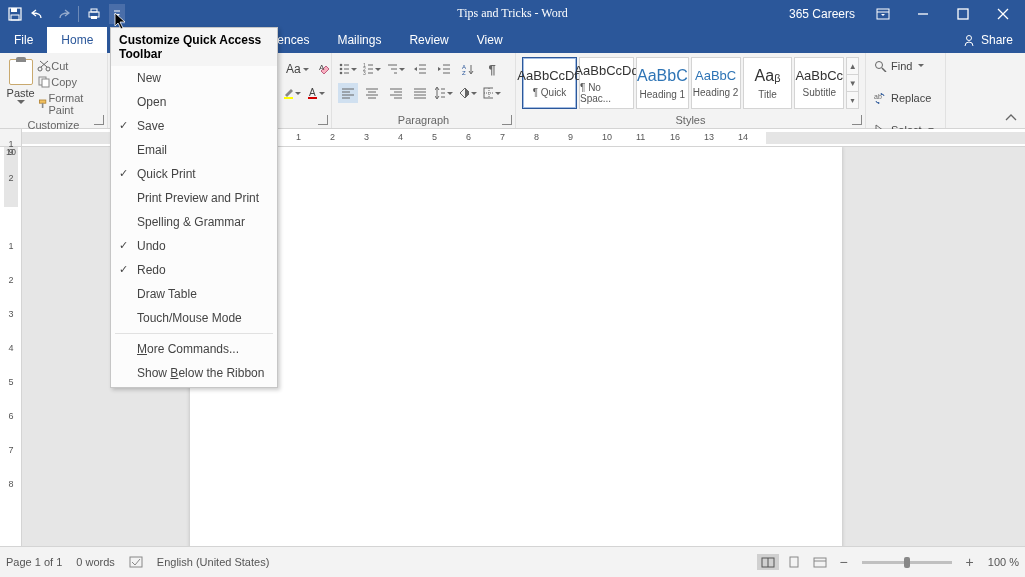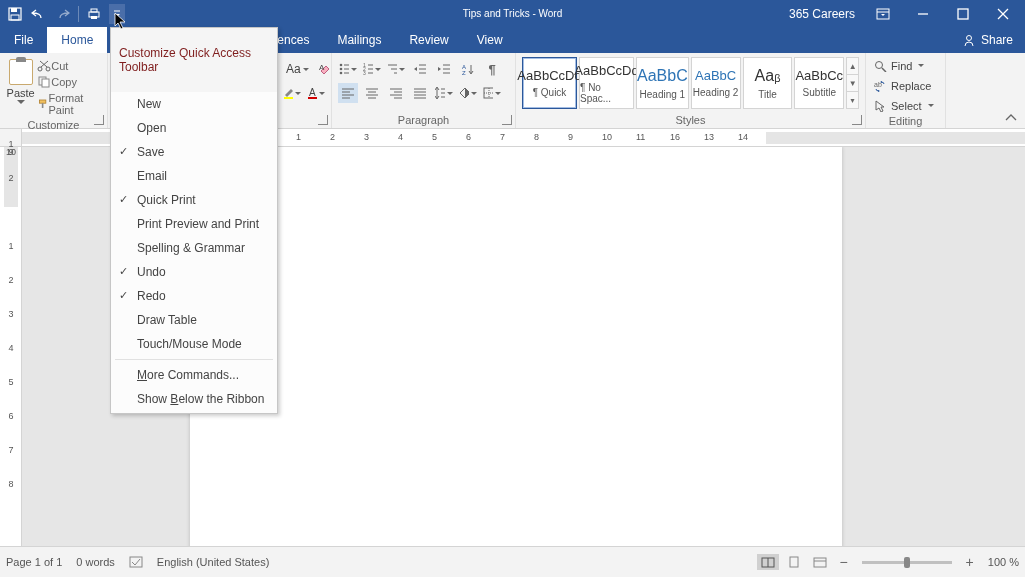--- a/index.html
+++ b/index.html
@@ -5,21 +5,21 @@
 * { margin: 0; padding: 0; box-sizing: border-box; font-family: "Segoe UI", Arial, sans-serif; }
 body { width: 1025px; height: 577px; overflow: hidden; background: #fff; font-size: 12px; color: #444; position: relative; }
 
 
 .titlebar { height: 27px; background: #2b579a; display: flex; align-items: center; color: #fff; position: relative; }
 .qat { display: flex; align-items: center; gap: 6px; padding: 0 6px; }
 .qat-icon { width: 18px; height: 18px; display: flex; align-items: center; justify-content: center; cursor: pointer; }
 .qat-sep { width: 1px; height: 16px; background: rgba(255,255,255,.3); }
 .qat-dd { width: 16px; height: 20px; background: #4a6ea9; display: flex; align-items: center; justify-content: center; cursor: pointer; position: relative; }
 .cursor-arrow { position: absolute; top: 12px; left: 114px; z-index: 1001; pointer-events:none;}
-.title-center { position: absolute; left: 50%; transform: translateX(-50%); font-size: 10px; }
+.title-center { position: absolute; left: 50%; transform: translateX(-50%); font-size: 12px; font-family: Liberation Serif, serif; }
 .title-right { margin-left: auto; display: flex; align-items: center; gap: 4px; padding-right: 4px; }
 .title-right .t-txt { font-size: 12px; margin-right: 6px; }
 .win-btn { width: 36px; height: 27px; display: flex; align-items: center; justify-content: center; cursor: pointer; }
 
 
 .ribbon-tabs { height: 26px; background: #2b579a; display: flex; align-items: stretch; color: #fff; font-size: 12px; }
 .rtab { padding: 0 14px; display: flex; align-items: center; cursor: pointer; }
 .rtab.file { background: #2b579a; }
 .rtab.active { background: #fff; color: #2b579a; }
 .tellme { display: flex; align-items: center; gap: 6px; color: #c9d5e8; margin-left: 8px; }
@@ -56,41 +56,41 @@
 .style-item { width: 55px; height: 52px; border: 1px solid #d4d4d4; background: #fff; display: flex; flex-direction: column; align-items: center; justify-content: center; cursor: pointer; font-size: 10px; }
 .style-item.sel { border: 1px solid #2b579a; box-shadow: inset 0 0 0 1px #a3bde3; }
 .style-prev { font-size: 13px; color: #333; }
 .style-prev.blue { color: #2e74b5; }
 .style-prev.big { font-size: 16px; }
 .style-name { font-size: 10px; color: #555; margin-top: 4px; }
 .gallery-more { width: 14px; height: 52px; border: 1px solid #d4d4d4; background: #f8f8f8; display: flex; flex-direction: column; }
 .gallery-more div { flex: 1; display: flex; align-items: center; justify-content: center; cursor: pointer; border-bottom: 1px solid #d4d4d4; font-size: 8px; color: #666; }
 .gallery-more div:last-child { border-bottom: none; }
 
-.edit-list { display: flex; flex-direction: column; gap: 6px; font-size: 11px; padding-top: 2px; }
+.edit-list { display: flex; flex-direction: column; gap: 18px; font-size: 11px; padding-top: 2px; }
 .edit-list div { display: flex; align-items: center; gap: 4px; cursor: pointer; padding: 1px 2px; white-space: nowrap;}
 .collapse-btn { position: absolute; right: 8px; bottom: 6px; cursor: pointer; color: #666; }
 
 
 .ruler-h { height: 18px; background: #fff; border-bottom: 1px solid #d4d4d4; position: relative; margin-left: 22px; }
 .ruler-corner { position: absolute; left: 0; top: 129px; width: 22px; height: 18px; background: #f3f3f3; border-right: 1px solid #d4d4d4; border-bottom: 1px solid #d4d4d4; }
 .ruler-track { position: absolute; left: 168px; right: 0; top: 3px; height: 12px; background: #fff; font-size: 9px; color: #555; }
 .ruler-tick { position: absolute; top: 0; }
 .ruler-grey { position: absolute; top:3px; height:12px; background:#e5e5e5; }
 
 
 .doc-area { position: absolute; left: 22px; right: 0; top: 147px; bottom: 20px; background: #e6e6e6; overflow: hidden; }
 .ruler-v { position: absolute; left: 0; top: 147px; bottom: 20px; width: 22px; background: #fff; border-right: 1px solid #d4d4d4; }
 .ruler-v-grey { position: absolute; left:4px; width:14px; background:#e5e5e5; }
 .ruler-v-tick { position: absolute; left: 4px; font-size: 9px; color: #555; text-align: center; width: 14px; }
 .page { position: absolute; left: 168px; top: 0; width: 652px; height: 900px; background: #fff; box-shadow: 0 0 4px rgba(0,0,0,.2); }
 
 
 .dropdown { position: absolute; left: 110px; top: 27px; width: 168px; background: #fcfcfc; border: 1px solid #c6c6c6; box-shadow: 2px 2px 4px rgba(0,0,0,.2); z-index: 1000; font-size: 12px; padding-bottom: 2px; }
-.dd-header { padding: 18px 8px; color: #7f1d1d; background: #f5f5f5;}
+.dd-header { padding: 5px 8px; color: #000000; background: #f5f5f5; font-weight: bold;}
 .dd-item { padding: 3px 8px 3px 26px; cursor: pointer; position: relative; color: #444; line-height: 1.5; }
 .dd-item.checked::before { content: "✓"; position: absolute; left: 8px; color: #444; font-size: 11px; }
 .dd-sep { height: 1px; background: #e1e1e1; margin: 3px 4px; }
 
 
 .statusbar { position: absolute; left: 0; right: 0; bottom: 0; height: 20px; background: #f3f3f3; border-top: 1px solid #d4d4d4; display: flex; align-items: center; font-size: 11px; color: #555; padding: 15px 6px; gap: 14px; }
 .sb-right { margin-left: auto; display: flex; align-items: center; gap: 4px; }
 .view-btn { width: 22px; height: 16px; display: flex; align-items: center; justify-content: center; cursor: pointer; }
 .view-btn.active { background: #d0d0d0; }
 .zoom-slider { width: 90px; height: 3px; background: #c0c0c0; position: relative; margin: 0 6px; }

